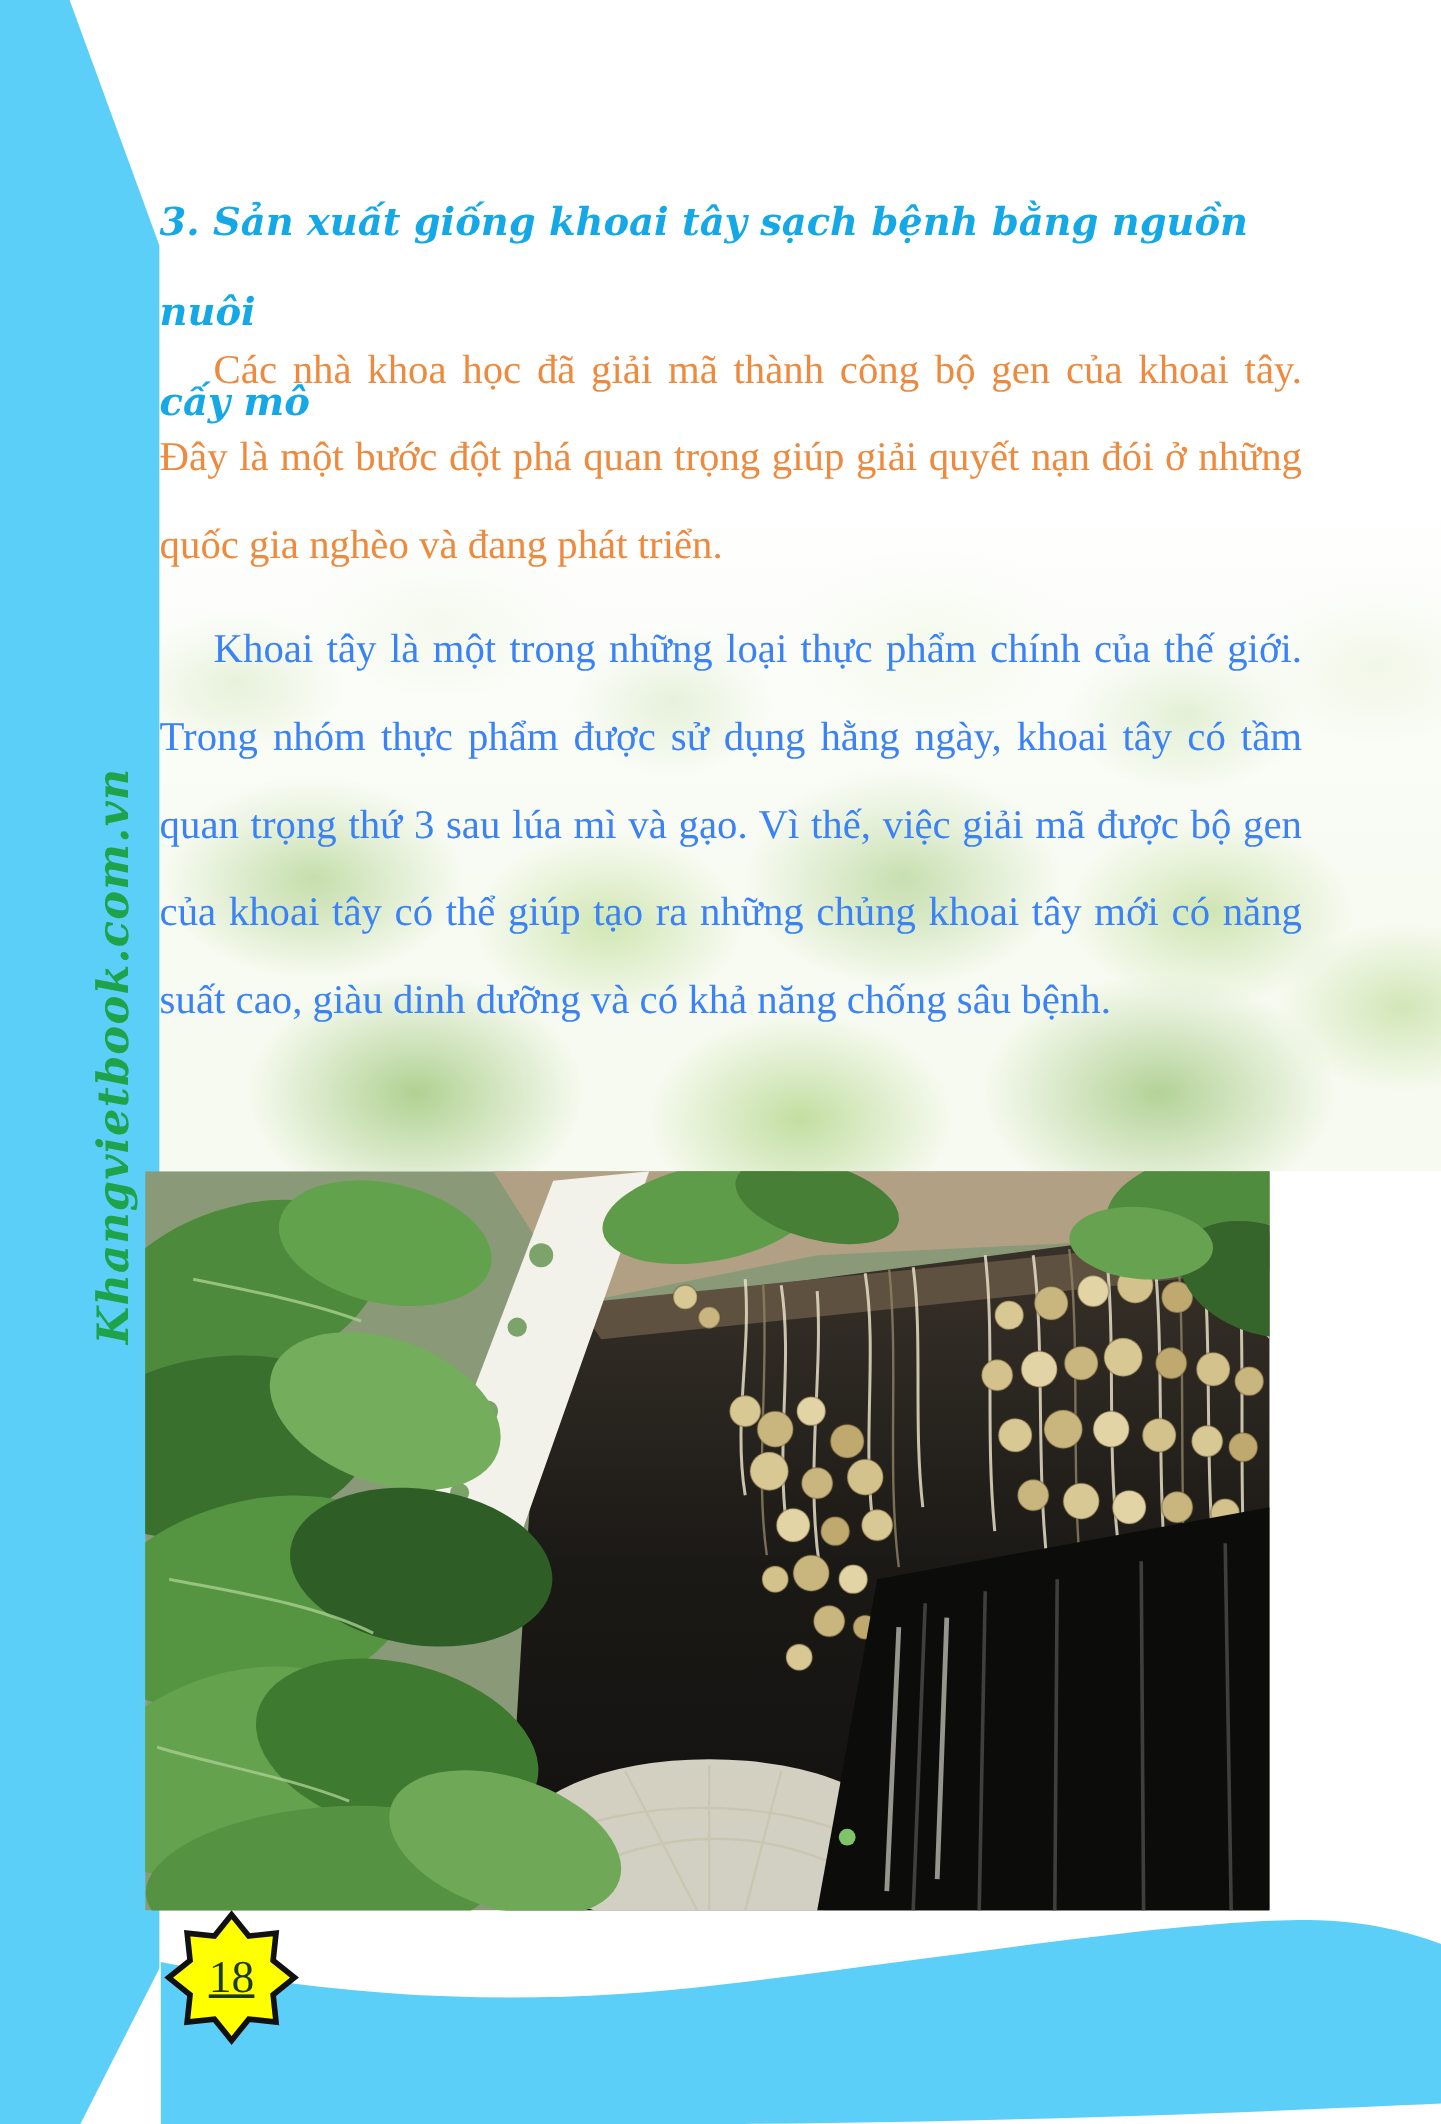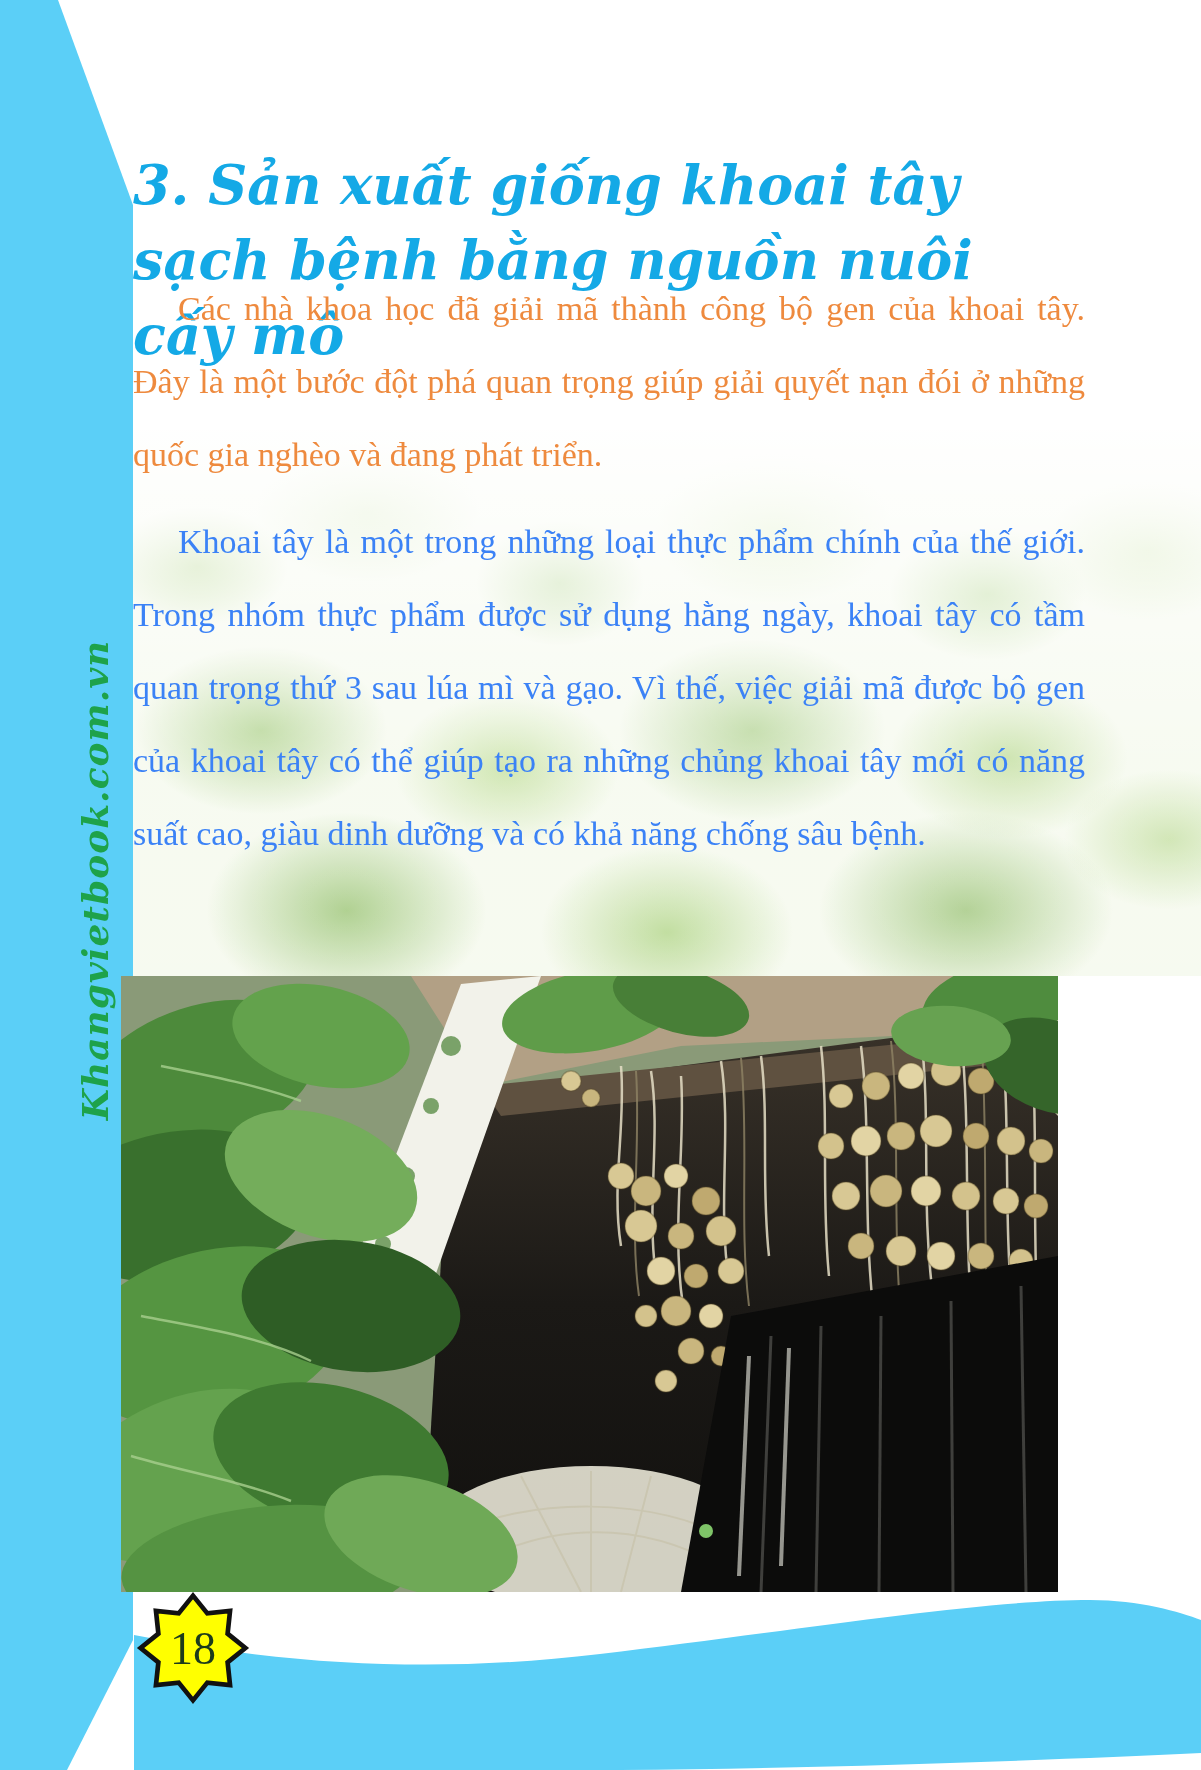--- a/index.html
+++ b/index.html
@@ -44,40 +44,40 @@
     white-space:nowrap;
     font-family:"DejaVu Serif", serif; font-style:italic; font-weight:bold;
     font-size:36px; color:#1EA24A; letter-spacing:1px;
   }
 
   .bottom-wave { position:absolute; left:0; top:1560px; width:1201px; height:210px; }
 
   .heading {
     position:absolute; left:133px; top:148px; width:980px;
     font-family:"DejaVu Serif", serif; font-style:italic; font-weight:bold;
-    font-size:54px; line-height:75px; color:#14A9E6;
+    font-size:32px; line-height:75px; color:#14A9E6;
   }
   .heading span { display:block; }
 
   .body-text { position:absolute; left:133px; top:272px; width:952px; }
   .body-text p {
     margin:0; font-size:34px; line-height:73px;
     text-align:justify; text-indent:45px; letter-spacing:0px;
   }
   .para-orange { color:#EE8A3E; }
   .para-purple { color:#3b82f6; margin-top:14px !important; }
 
   .photo { position:absolute; left:121px; top:976px; width:937px; height:616px; }
   .photo svg { display:block; width:100%; height:100%; }
 
   .page-badge { position:absolute; left:135px; top:1590px; width:116px; height:116px; }
   .page-badge svg { position:absolute; inset:0; }
   .badge-num {
     position:absolute; inset:0; display:flex; align-items:center; justify-content:center;
-    font-family:"Liberation Serif", serif; font-size:46px; color:#1C3B1C;
+    font-family:"Liberation Serif", serif; font-size:38px; color:#1C3B1C;text-decoration:underline;
   }
 </style>
 </head>
 <body>
 
 <div class="page">
 
   <div class="bg-plants"></div>
 
   <div class="left-bar"></div>

